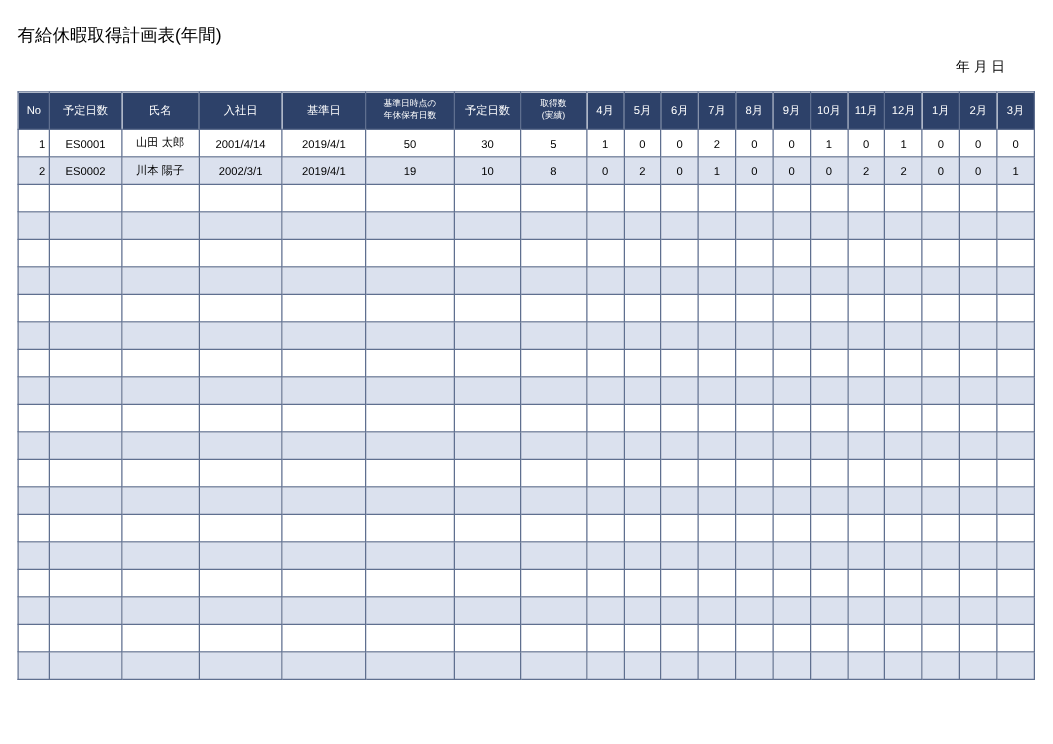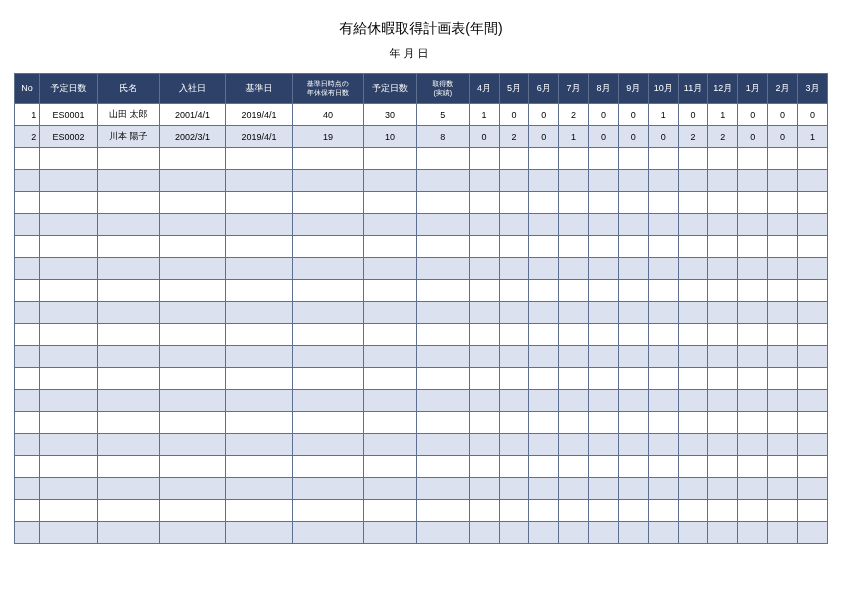--- a/index.html
+++ b/index.html
@@ -5,27 +5,26 @@
   * { box-sizing: border-box; }
   body {
     margin: 0;
     padding: 20px 14px;
     font-family: "Meiryo", "MS PGothic", sans-serif;
     font-size: 9px;
     background: #fff;
     width: 842px;
   }
   .title {
-    text-align: center;
     font-size: 14px;
     font-weight: normal;
     margin-bottom: 8px;
   }
   .date-line {
-    text-align: center;
+    text-align: right;
     font-size: 11px;
     padding-right: 24px;
     margin-bottom: 12px;
   }
   table {
     border-collapse: collapse;
     width: 100%;
     table-layout: fixed;
   }
   th, td {
@@ -111,23 +110,23 @@
       <th>1月</th>
       <th>2月</th>
       <th>3月</th>
     </tr>
   </thead>
   <tbody id="tbody">
       <tr class="odd">
         <td class="r">1</td>
         <td class="c">ES0001</td>
         <td class="c">山田 太郎</td>
-        <td class="c">2001/4/1</td>
+        <td class="c">2001/4/14</td>
         <td class="c">2019/4/1</td>
-        <td class="c">40</td>
+        <td class="c">50</td>
         <td class="c">30</td>
         <td class="c">5</td>
         <td class="c">1</td>
         <td class="c">0</td>
         <td class="c">0</td>
         <td class="c">2</td>
         <td class="c">0</td>
         <td class="c">0</td>
         <td class="c">1</td>
         <td class="c">0</td>

